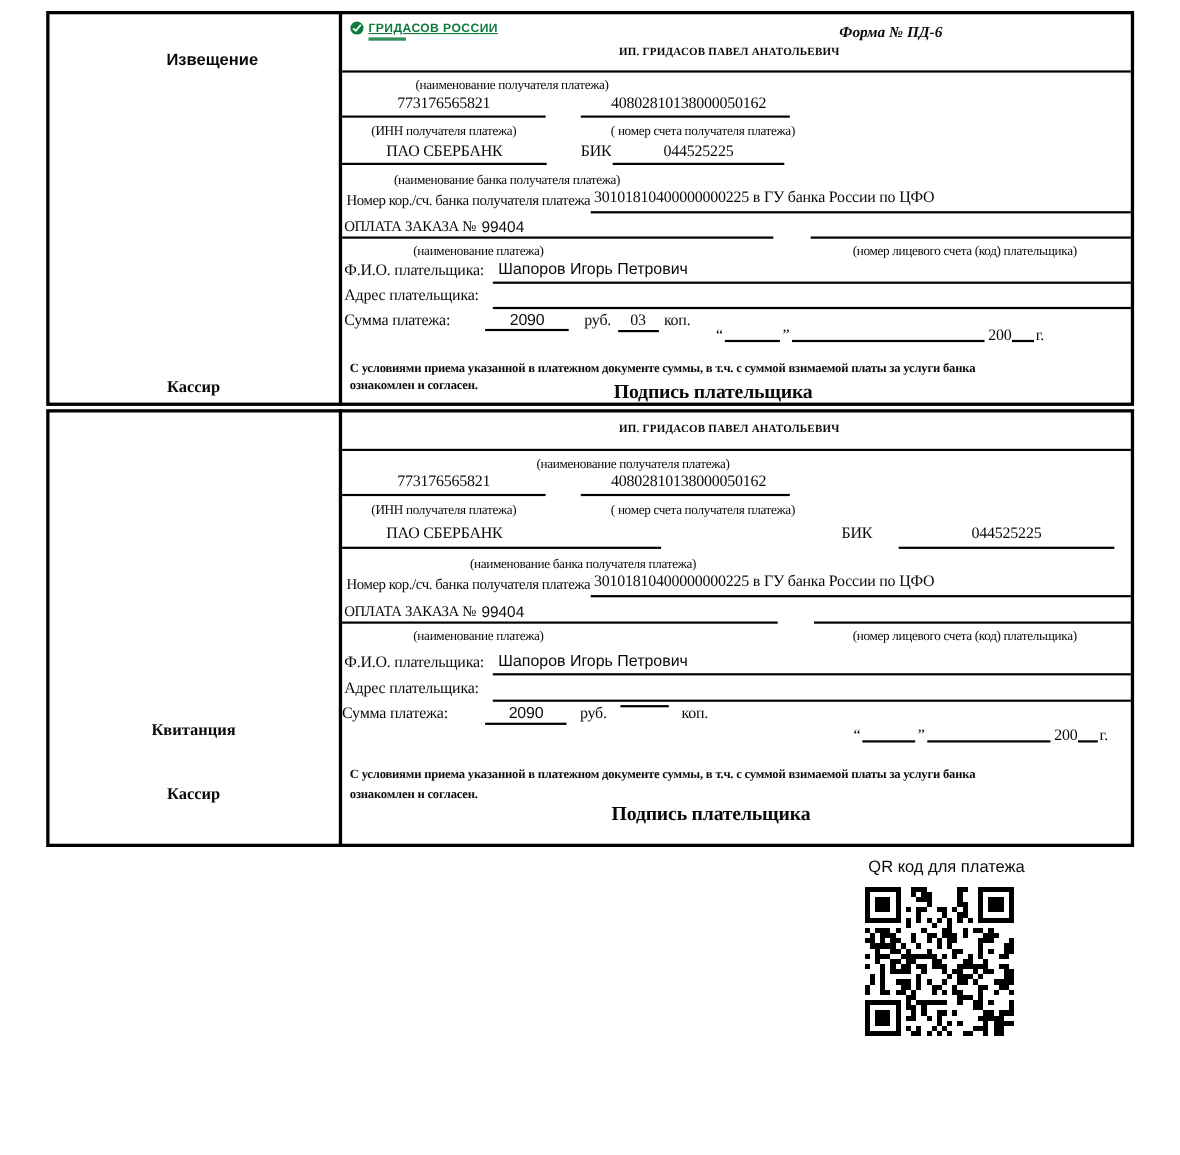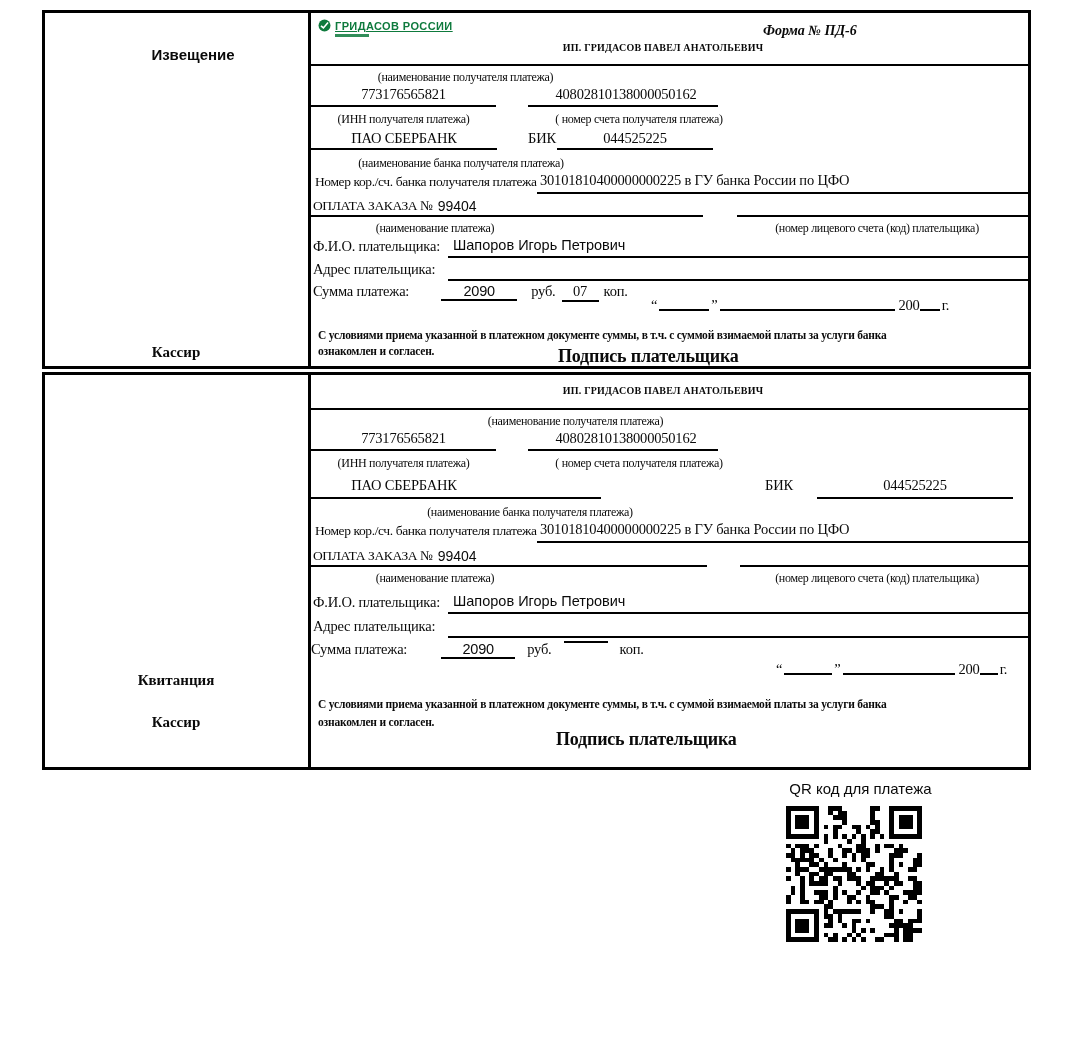--- a/index.html
+++ b/index.html
@@ -85,21 +85,21 @@
     <div class="abs t" style="left:313px;top:238px;">Ф.И.О. плательщика:</div>
     <div class="abs sans" style="left:453px;top:237px;font-size:14.5px;">Шапоров Игорь Петрович</div>
     <div class="ln" style="left:448px;top:256px;width:580px;"></div>
     <div class="abs t" style="left:313px;top:261px;">Адрес плательщика:</div>
     <div class="ln" style="left:448px;top:279px;width:580px;"></div>
 
     <div class="abs row t" style="left:313px;top:283px;">
       <span>Сумма платежа:</span>
       <span class="uval sans" style="width:76px;margin-left:32px;font-size:14.5px;">2090</span>
       <span style="margin-left:14px;">руб.</span>
-      <span class="uval" style="width:37px;margin-left:6px;">07</span>
+      <span class="uval" style="width:37px;margin-left:6px;">03</span>
       <span style="margin-left:5px;">коп.</span>
     </div>
 
     <div class="abs row t" style="left:651px;top:297px;">
       <span>“</span>
       <span class="u" style="width:50px;margin-left:2px;"></span>
       <span style="margin-left:2px;">”</span>
       <span class="u" style="width:175px;margin-left:2px;"></span>
       <span style="margin-left:4px;">200</span>
       <span class="u" style="width:20px;"></span>
@@ -108,21 +108,21 @@
 
     <div class="abs agr" style="left:318px;top:329px;">С условиями приема указанной в платежном документе суммы, в т.ч. с суммой взимаемой платы за услуги банка</div>
     <div class="abs agr" style="left:318px;top:345px;">ознакомлен и согласен.</div>
     <div class="abs sig" style="left:558px;top:346px;">Подпись плательщика</div>
   </section>
 
   <section>
     <div class="tbl" style="left:42px;top:372px;width:989px;height:398px;"></div>
     <div class="vdiv" style="left:308px;top:372px;height:398px;"></div>
 
-    <div class="abs stub-serif ctr" style="left:45px;top:672px;width:262px;">Квитанция</div>
+    <div class="abs stub-serif ctr" style="left:45px;top:656px;width:262px;">Квитанция</div>
     <div class="abs stub-serif ctr" style="left:45px;top:714px;width:262px;">Кассир</div>
 
     <div class="abs hdr ctr" style="left:316px;top:385px;width:694px;">ИП. ГРИДАСОВ ПАВЕЛ АНАТОЛЬЕВИЧ</div>
     <div class="ln" style="left:311px;top:408px;width:717px;"></div>
     <div class="abs cap" style="left:438px;top:414px;width:275px;">(наименование получателя платежа)</div>
 
     <div class="abs t ctr" style="left:311px;top:430px;width:185px;">773176565821</div>
     <div class="ln" style="left:311px;top:449px;width:185px;"></div>
     <div class="abs t ctr" style="left:530px;top:430px;width:192px;">40802810138000050162</div>
     <div class="ln" style="left:528px;top:449px;width:190px;"></div>

